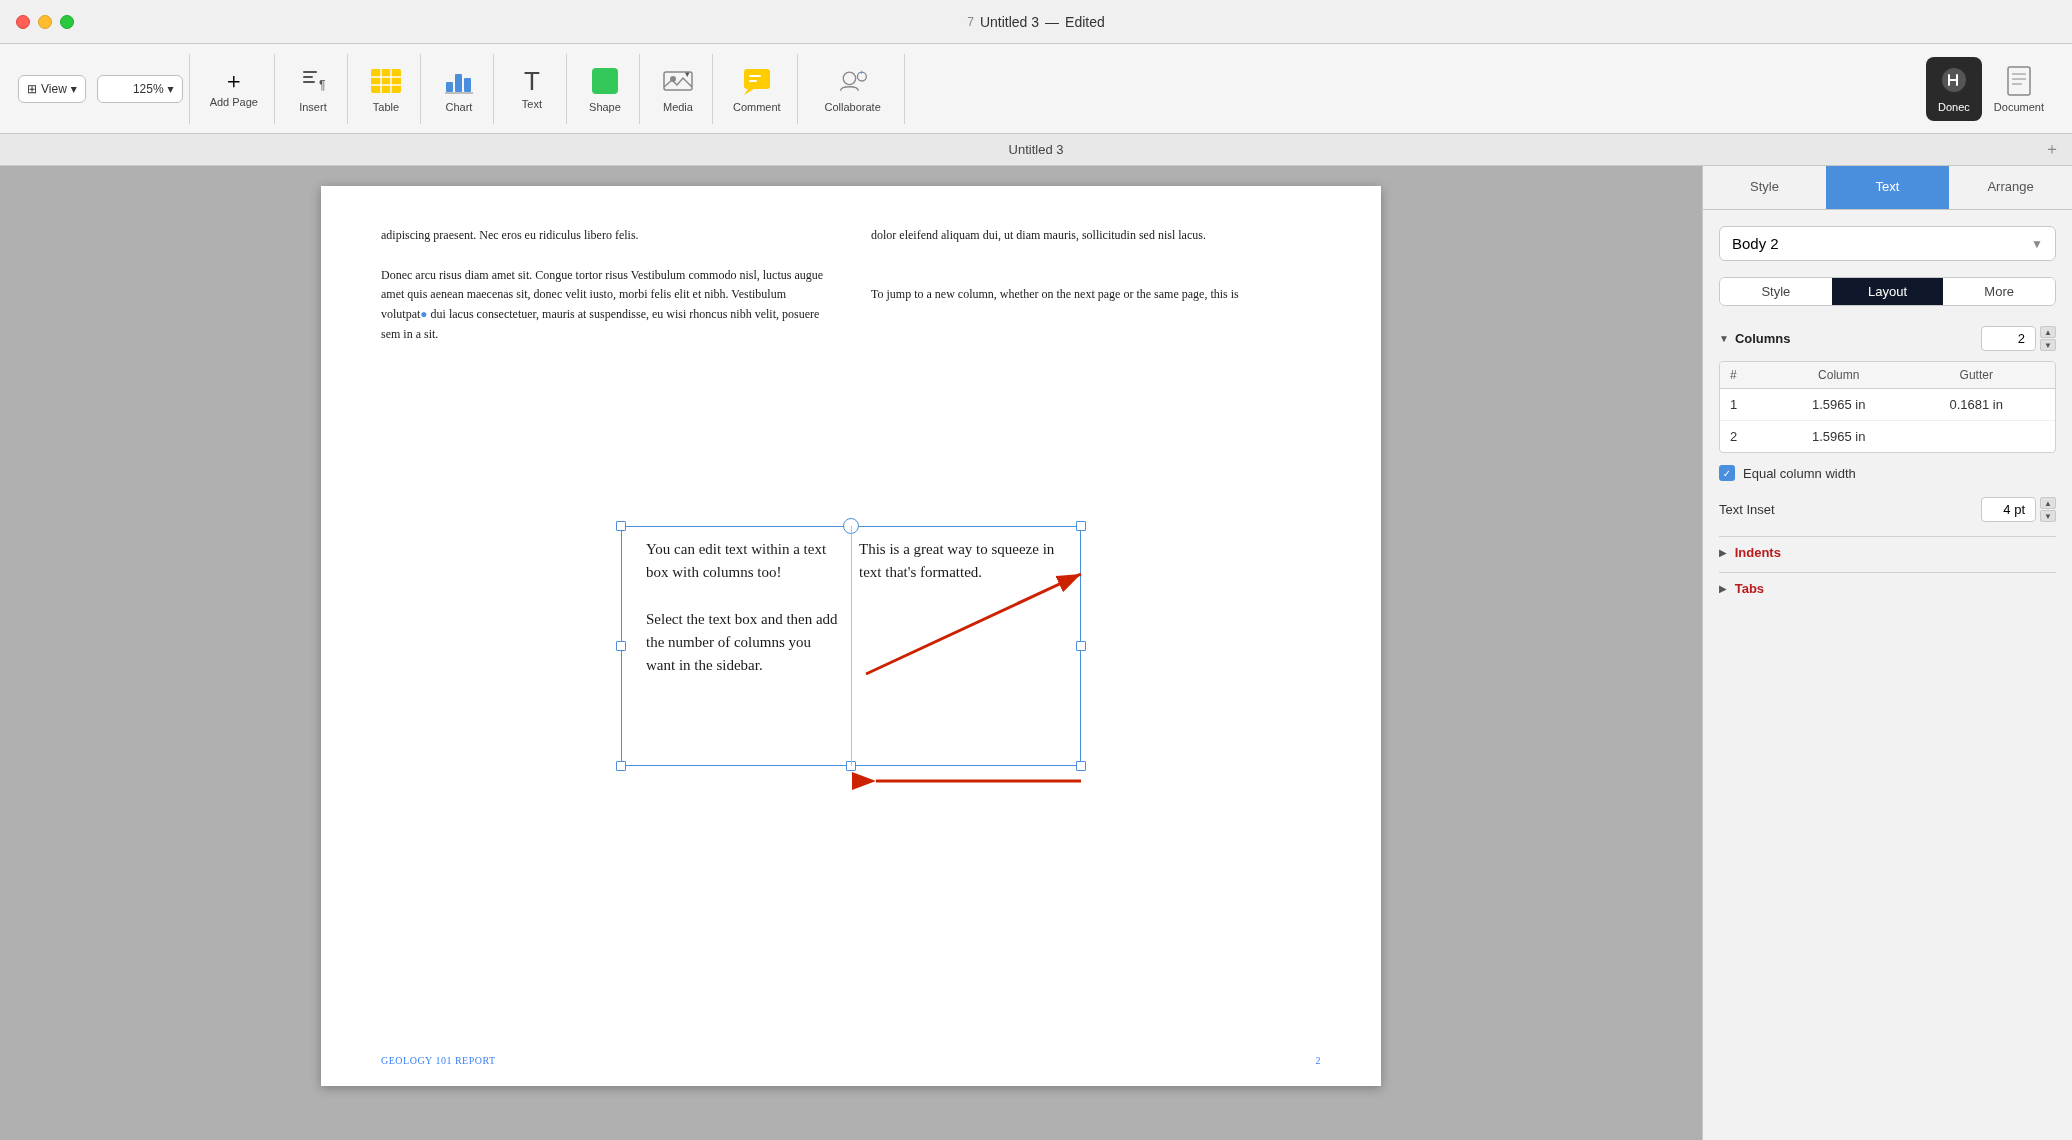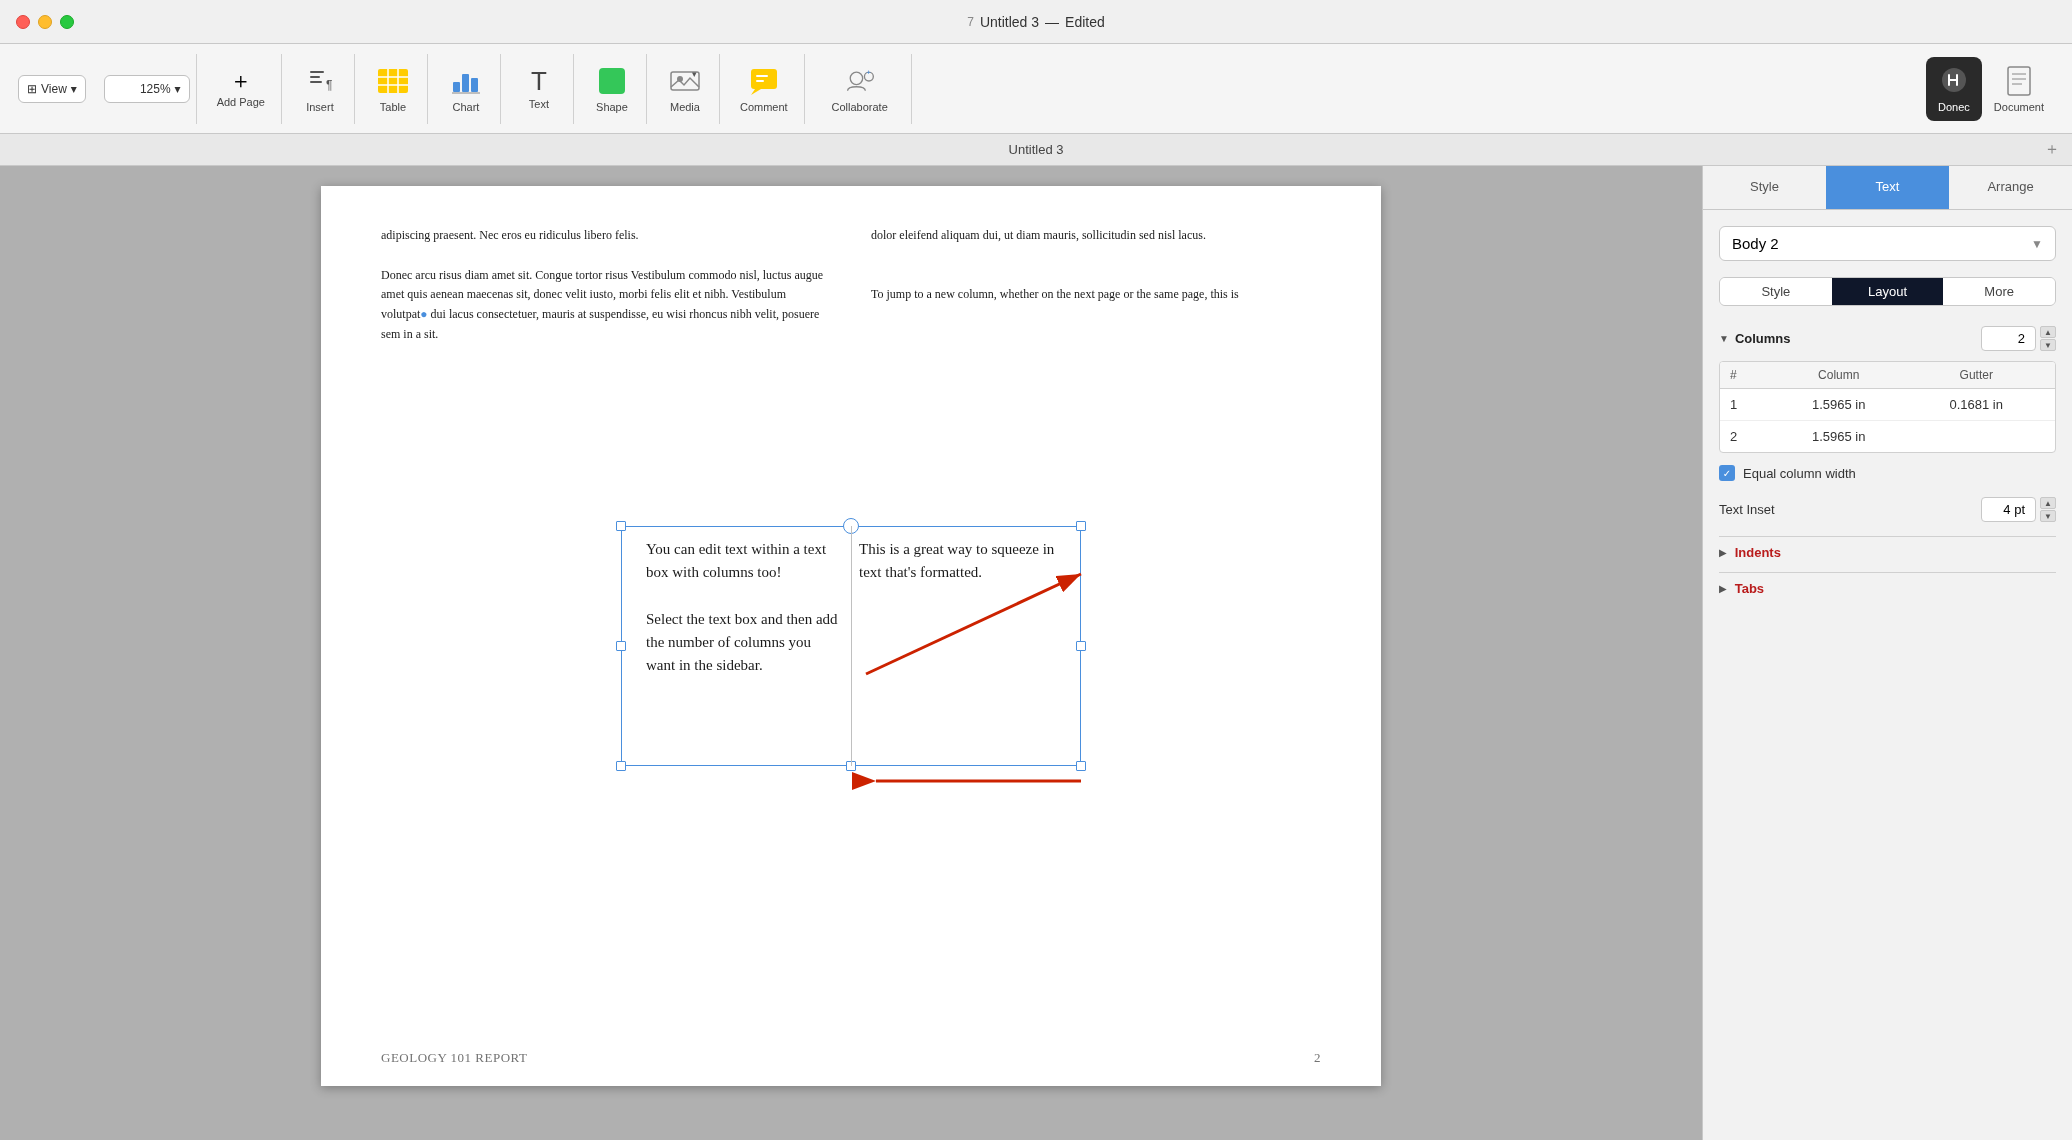--- a/index.html
+++ b/index.html
@@ -244,22 +244,22 @@
     }
 
     
     .page-footer {
       position: absolute;
       bottom: 20px;
       left: 60px;
       right: 60px;
       display: flex;
       justify-content: space-between;
-      font-size: 13px;
-      color: #737373;
+      font-size: 10px;
+      color: #3b82f6;
       font-family: Georgia, serif;
       font-variant: small-caps;
       letter-spacing: 0.5px;
     }
 
     
     .sidebar {
       width: 370px;
       background: #f2f2f2;
       border-left: 1px solid #c8c8c8;
@@ -525,21 +525,21 @@
 </div>
 
 <div class="toolbar">
 
   <div class="toolbar-group">
     <button class="view-btn">
       <span>⊞</span>
       <span>View</span>
       <span>▾</span>
     </button>
-    <button class="view-btn" style="margin-left:16px;padding-left:35px;">
+    <button class="view-btn" style="margin-left:9px;padding-left:35px;">
       <span>125%</span>
       <span>▾</span>
     </button>
   </div>
 
   <div class="toolbar-group">
     <button class="toolbar-btn">
       <div class="toolbar-icon">＋</div>
       <span class="toolbar-btn-label">Add Page</span>
     </button>

